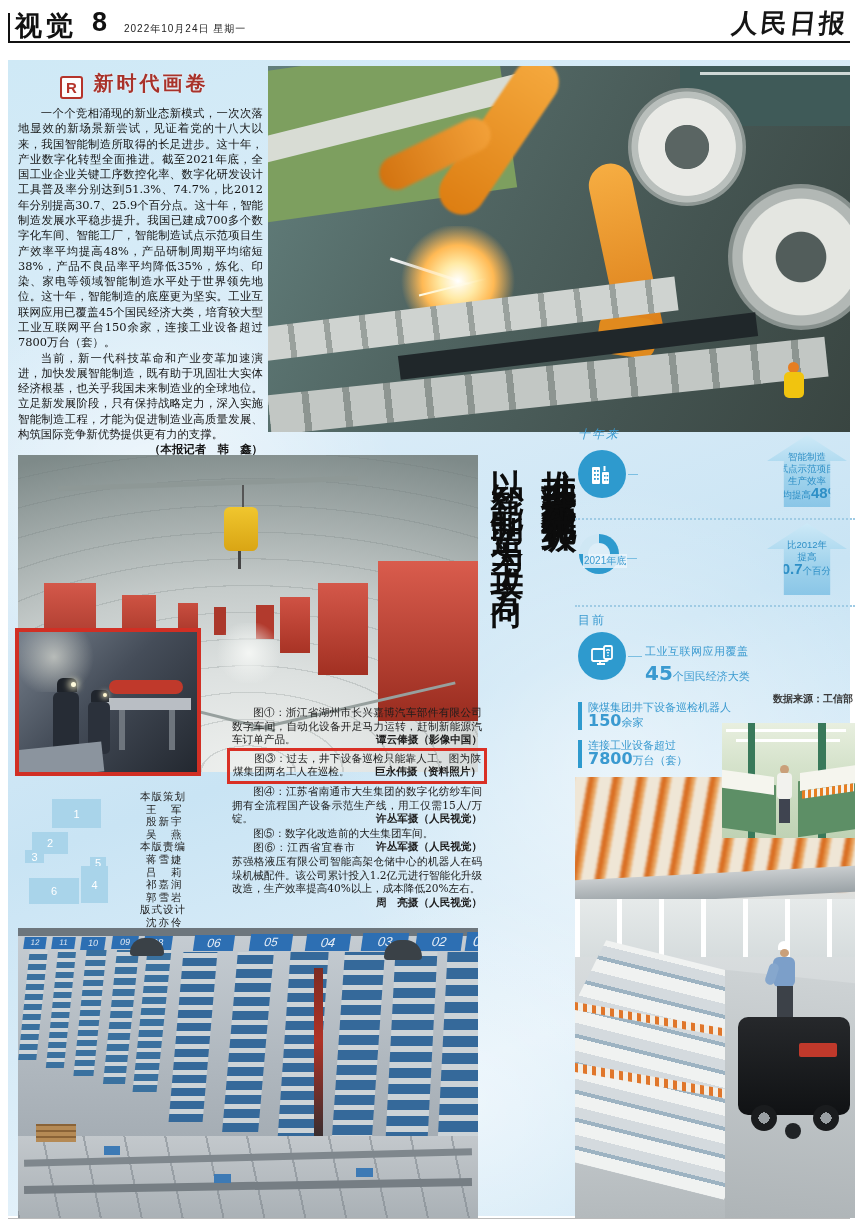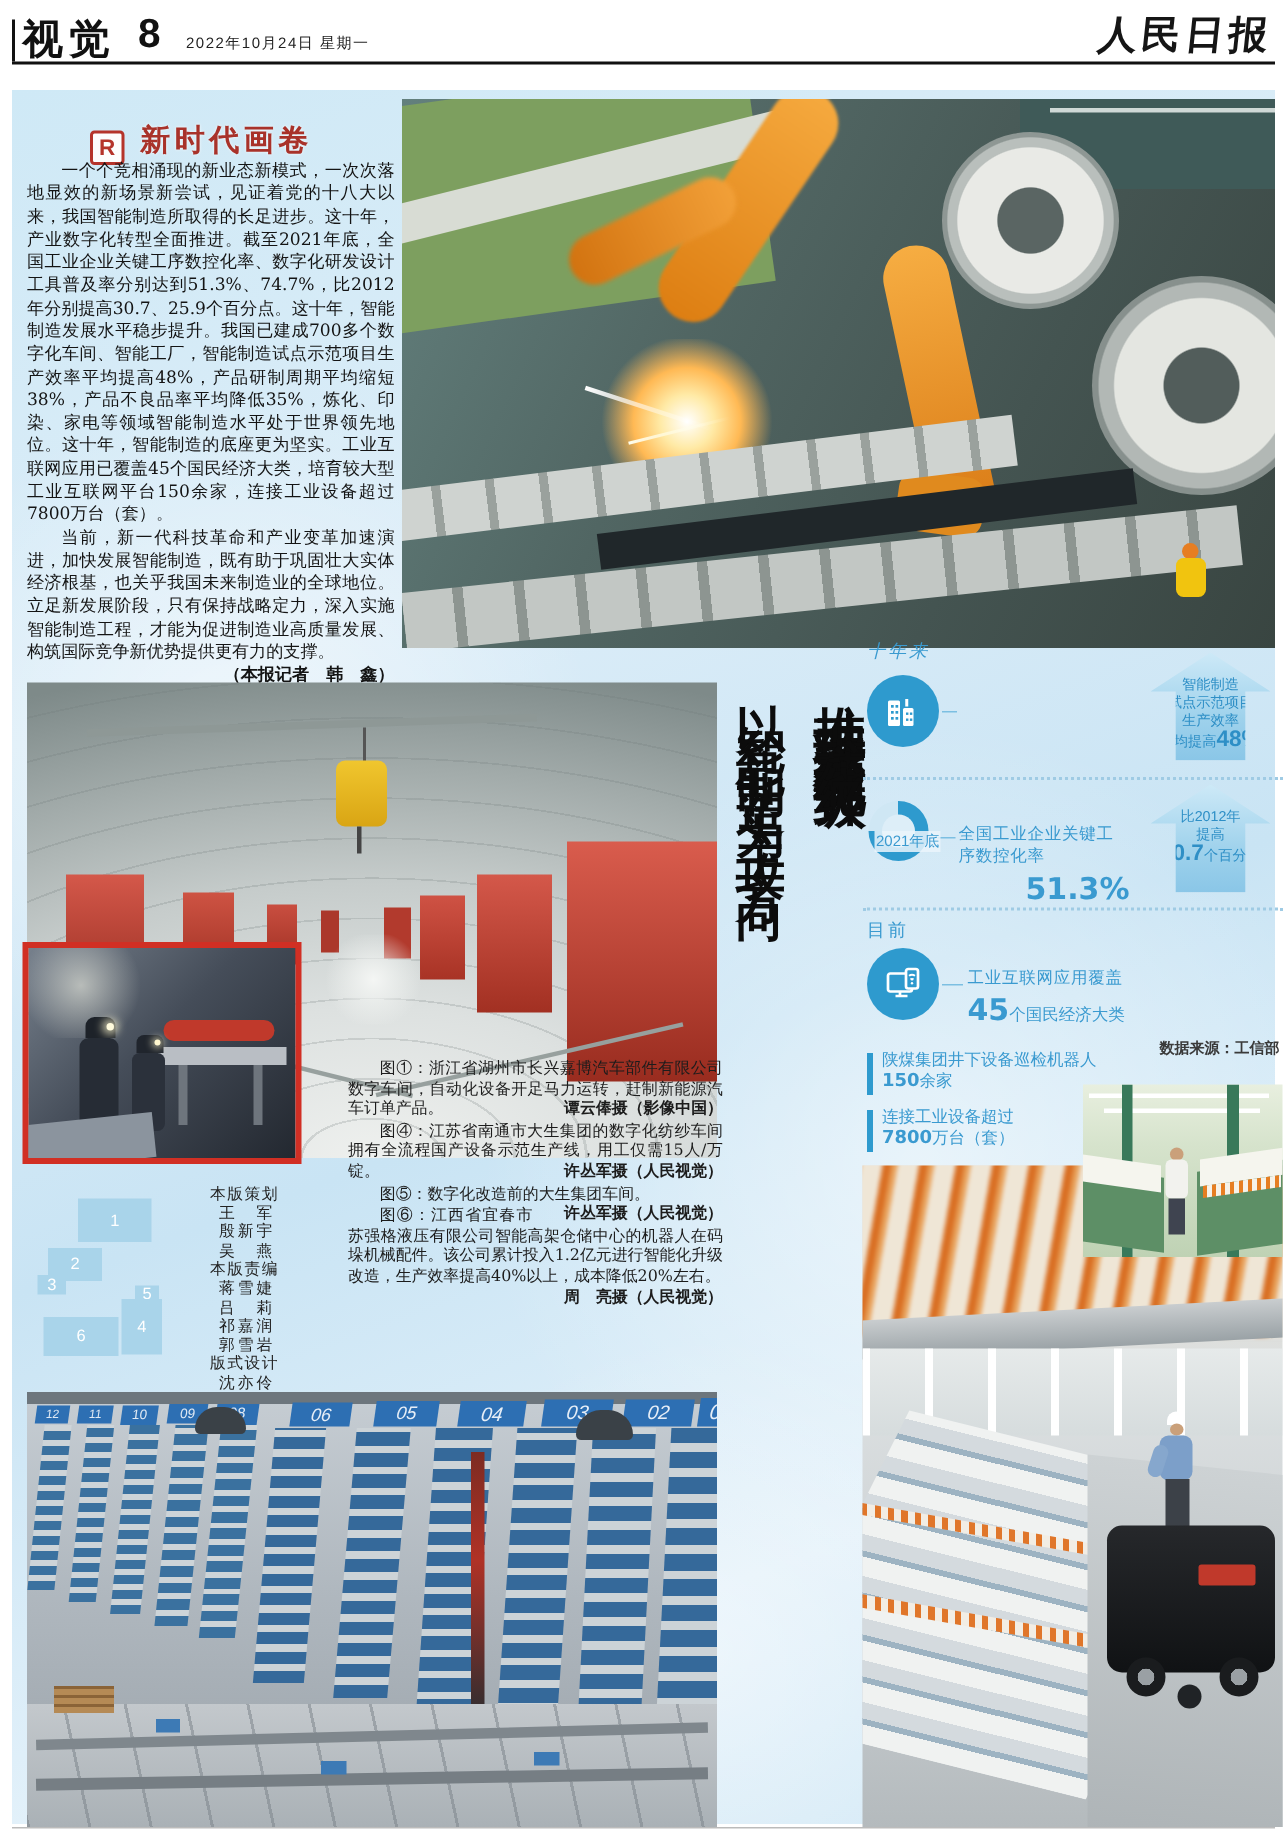--- a/index.html
+++ b/index.html
@@ -13,21 +13,21 @@
   #mast{position:absolute;right:10px;top:6px;font-size:26px;font-weight:800;font-family:"DejaVu Serif",serif;transform:skewX(-6deg);letter-spacing:3px;color:#151515;}
   #hrule{position:absolute;left:8px;top:41px;width:842px;height:2px;background:#111;}
   
   #wash{position:absolute;left:8px;top:60px;width:842px;height:1156px;
     background:
       radial-gradient(circle 340px at 18% 38%,rgba(255,255,255,.55),rgba(255,255,255,0) 70%),
       radial-gradient(circle 420px at 72% 62%,rgba(255,255,255,.5),rgba(255,255,255,0) 70%),
       radial-gradient(circle 300px at 55% 90%,rgba(255,255,255,.4),rgba(255,255,255,0) 70%),
       linear-gradient(160deg,#cfe9f6 0%,#dcedf8 30%,#c9e4f4 55%,#e3f1fa 80%,#cfe7f5 100%);}
   
-  #badge{position:absolute;left:60px;top:80px;width:205px;height:30px;}
+  #badge{position:absolute;left:60px;top:70px;width:205px;height:30px;}
   #badge .rbox{display:inline-block;width:19px;height:19px;border:2px solid #b5342b;border-radius:3px;color:#b5342b;font-weight:bold;font-size:15px;text-align:center;line-height:19px;vertical-align:-3px;background:#fdfdfd;}
   #badge .btitle{font-size:20px;font-weight:bold;color:#a8322a;letter-spacing:3px;margin-left:6px;text-shadow:0 0 2px rgba(255,255,255,.9);}
   #article{position:absolute;left:18px;top:106px;width:245px;font-family:"DejaVu Serif",serif;font-size:11.4px;line-height:1.34;text-align:justify;color:#141414;}
   #article p{margin:0;text-indent:2em;}
   #article .byline{display:block;text-align:right;font-weight:bold;text-indent:0;}
   
   .photo{position:absolute;overflow:hidden;}
   .shape{position:absolute;}
   
   #vhead{position:absolute;left:484px;top:443px;height:478px;writing-mode:vertical-rl;text-orientation:upright;font-weight:bold;color:#0c0c0c;font-family:"DejaVu Sans",sans-serif;}
@@ -46,21 +46,21 @@
   .istat .ilbl{font-size:11px;letter-spacing:.5px;}
   .istat .ival{font-size:11px;text-align:right;margin-top:2px;}
   .istat .ival b{font-size:20px;font-family:"DejaVu Sans",sans-serif;}
   .istat.lft .ival{text-align:left;}
   .iarrow{position:absolute;width:80px;height:72px;background:linear-gradient(#cde9f7 0%,#9fd2ec 60%,#8ac6e7 100%);clip-path:polygon(50% 0,100% 36%,79% 36%,79% 100%,21% 100%,21% 36%,0 36%);}
   .atext{position:absolute;width:100%;top:16px;text-align:center;font-size:9.5px;line-height:12px;color:#2e8fc6;}
   .atext b{font-size:15px;}
   .idots{position:absolute;width:280px;border-top:2px dotted #9fcbe4;}
   .ibar{position:absolute;width:4px;background:#2e9ace;}
   .ibartxt{position:absolute;color:#3a9ad0;font-size:11px;line-height:13px;}
-  .ibartxt b{font-size:12px;font-family:"DejaVu Sans",sans-serif;}
+  .ibartxt b{font-size:16px;font-family:"DejaVu Sans",sans-serif;}
   .isource{position:absolute;font-size:10px;font-weight:bold;color:#3a3a3a;}
   
   #caps{position:absolute;left:232px;top:706px;width:250px;font-family:"DejaVu Serif",serif;font-size:10.6px;line-height:13.6px;text-align:justify;color:#1c1c1c;}
   #caps p{margin:0 0 1px 0;text-indent:2em;}
   #caps .credit{float:right;font-weight:bold;}
   #caps .hlbox{border:3px solid #d93025;margin:1px -5px 1px -5px;padding:1px 3px;}
   
   #pmap .box{position:absolute;background:#a9d4ea;color:#fff;font-size:11px;display:flex;align-items:center;justify-content:center;font-family:"Liberation Sans",sans-serif;}
   #credits{position:absolute;left:140px;top:790px;width:80px;font-size:10.5px;line-height:12.6px;color:#222;font-family:"DejaVu Serif",serif;}
   #credits .role{letter-spacing:1px;}
@@ -184,24 +184,20 @@
       <div>生产效率</div>
       <div><span>平均提高</span><b>48%</b></div>
     </div>
   </div>
 
   <div class="idots" style="left:0;top:88px;"></div>
 
   <div class="iring" style="left:4px;top:104px;"></div>
   <div class="ringlbl" style="left:8px;top:124px;">2021年底</div>
   <div class="iconn" style="left:50px;top:128px;width:12px;"></div>
-  <div class="istat" style="left:64px;top:118px;width:114px;">
-    <div class="ilbl">全国工业企业关键工序数控化率</div>
-    <div class="ival"><b>51.3%</b></div>
-  </div>
   <div class="iarrow" style="left:192px;top:93px;">
     <div class="atext">
       <div>比2012年</div>
       <div>提高</div>
       <div><b>30.7</b><span>个百分点</span></div>
     </div>
   </div>
 
   <div class="idots" style="left:0;top:175px;"></div>
 
@@ -232,20 +228,23 @@
   </div>
   <div class="ibar" style="left:3px;top:310px;height:28px;"></div>
   <div class="ibartxt" style="left:13px;top:309px;width:170px;">
     <div>连接工业设备超过</div>
     <div><b>7800</b><span>万台（套）</span></div>
   </div>
 </div>
 
 <div id="caps">
   <p><span>图①：浙江省湖州市长兴嘉博汽车部件有限公司数字车间，自动化设备开足马力运转，赶制新能源汽车订单产品。</span><span class="credit">谭云俸摄（影像中国）</span></p>
+  <div class="hlbox">
+    <p><span>图③：过去，井下设备巡检只能靠人工。图为陕煤集团两名工人在巡检。</span><span class="credit">巨永伟摄（资料照片）</span></p>
+  </div>
   <p><span>图④：江苏省南通市大生集团的数字化纺纱车间拥有全流程国产设备示范生产线，用工仅需15人/万锭。</span><span class="credit">许丛军摄（人民视觉）</span></p>
   <p><span>图⑤：数字化改造前的大生集团车间。</span><span class="credit">许丛军摄（人民视觉）</span></p>
   <p><span>图⑥：江西省宜春市苏强格液压有限公司智能高架仓储中心的机器人在码垛机械配件。该公司累计投入1.2亿元进行智能化升级改造，生产效率提高40%以上，成本降低20%左右。</span><span class="credit">周　亮摄（人民视觉）</span></p>
 </div>
 
 <div id="pmap">
   <div class="box" style="left:52px;top:799px;width:49px;height:29px;">1</div>
   <div class="box" style="left:32px;top:832px;width:36px;height:22px;">2</div>
   <div class="box" style="left:25px;top:850px;width:19px;height:13px;">3</div>
   <div class="box" style="left:90px;top:857px;width:16px;height:12px;">5</div>

